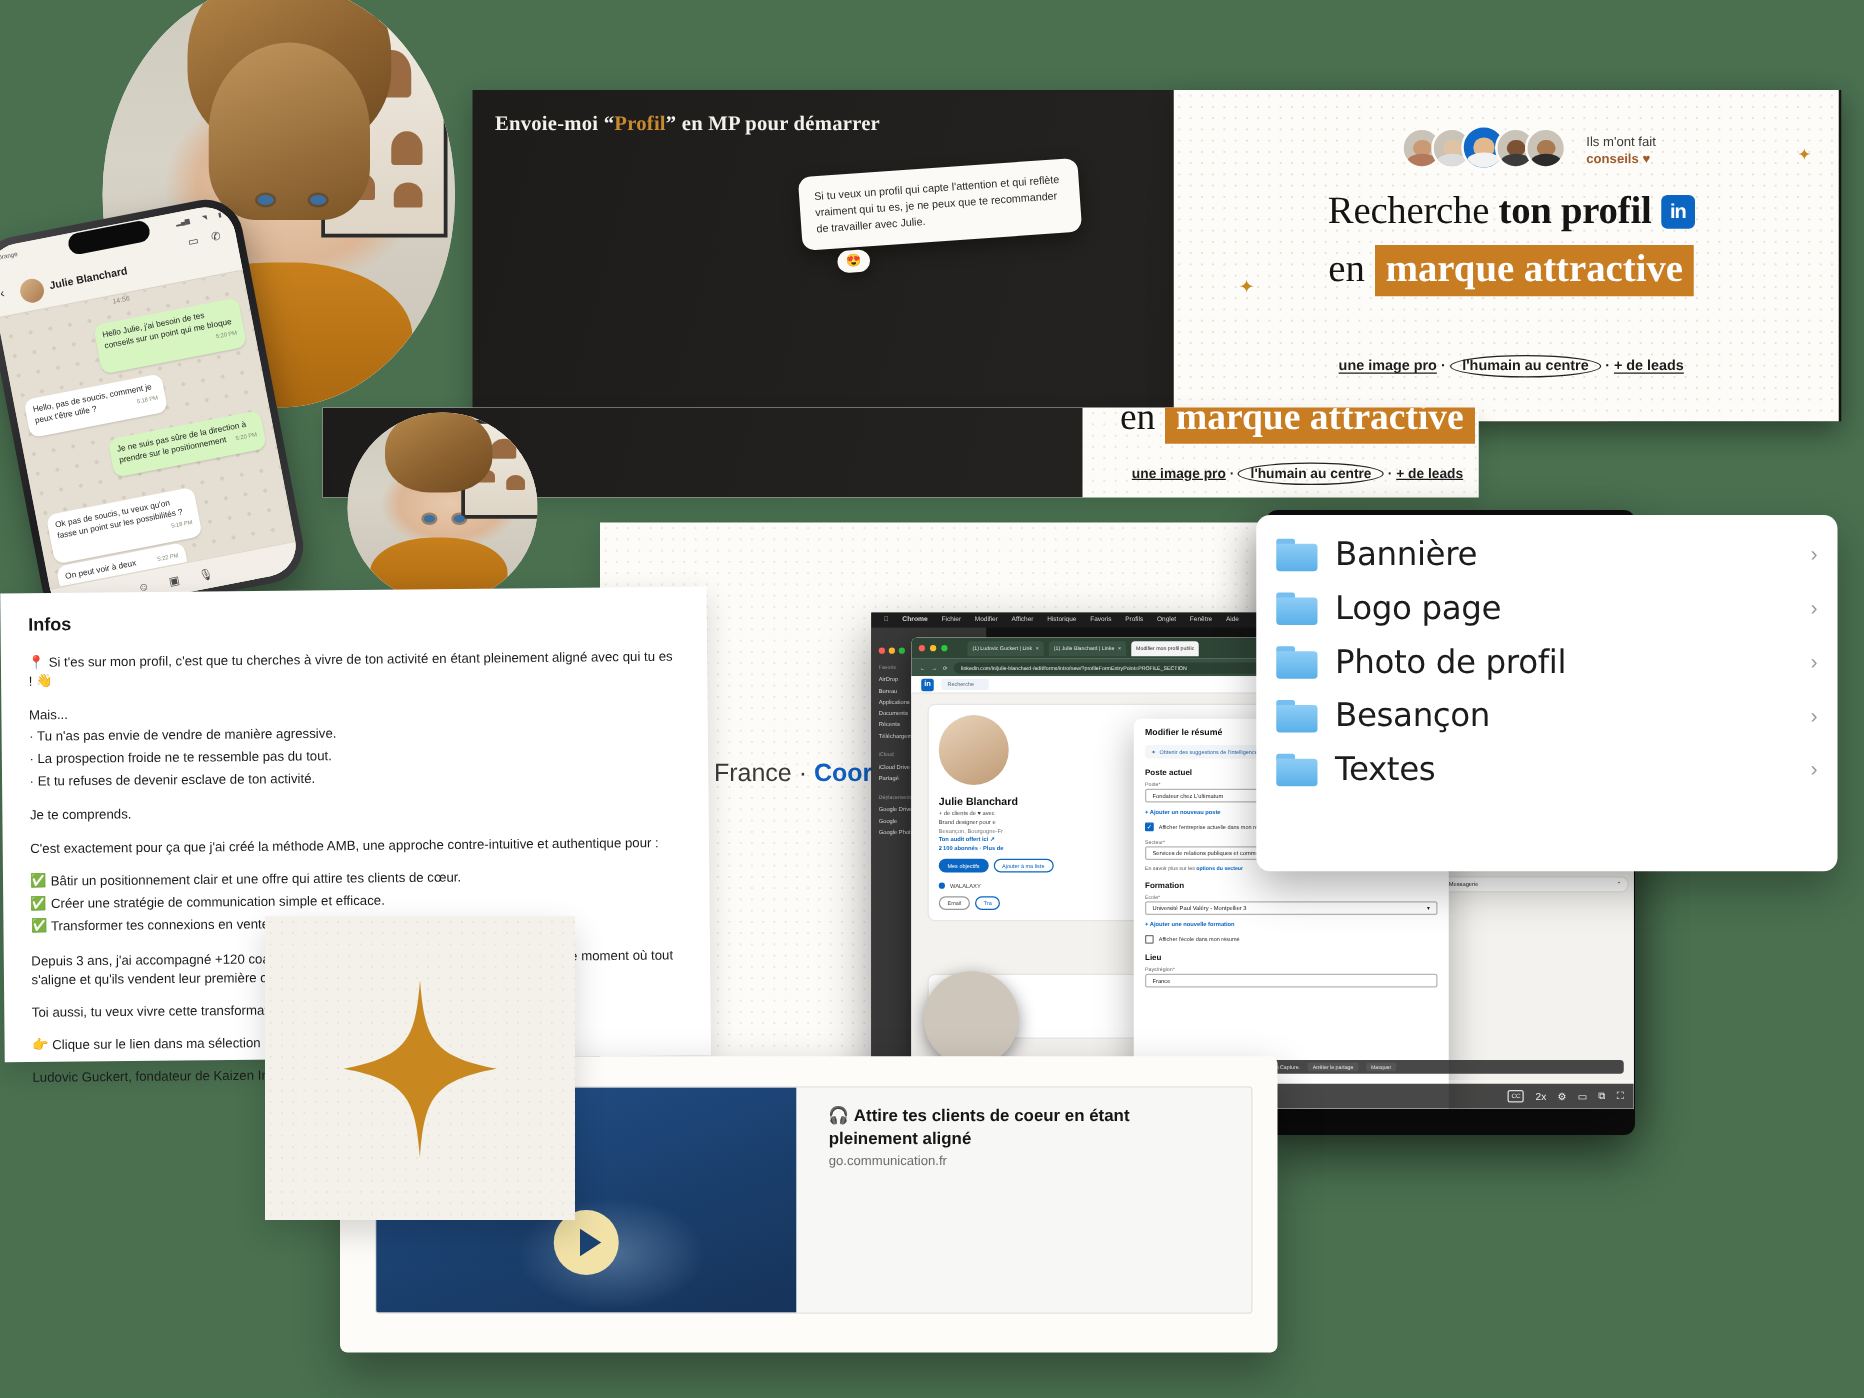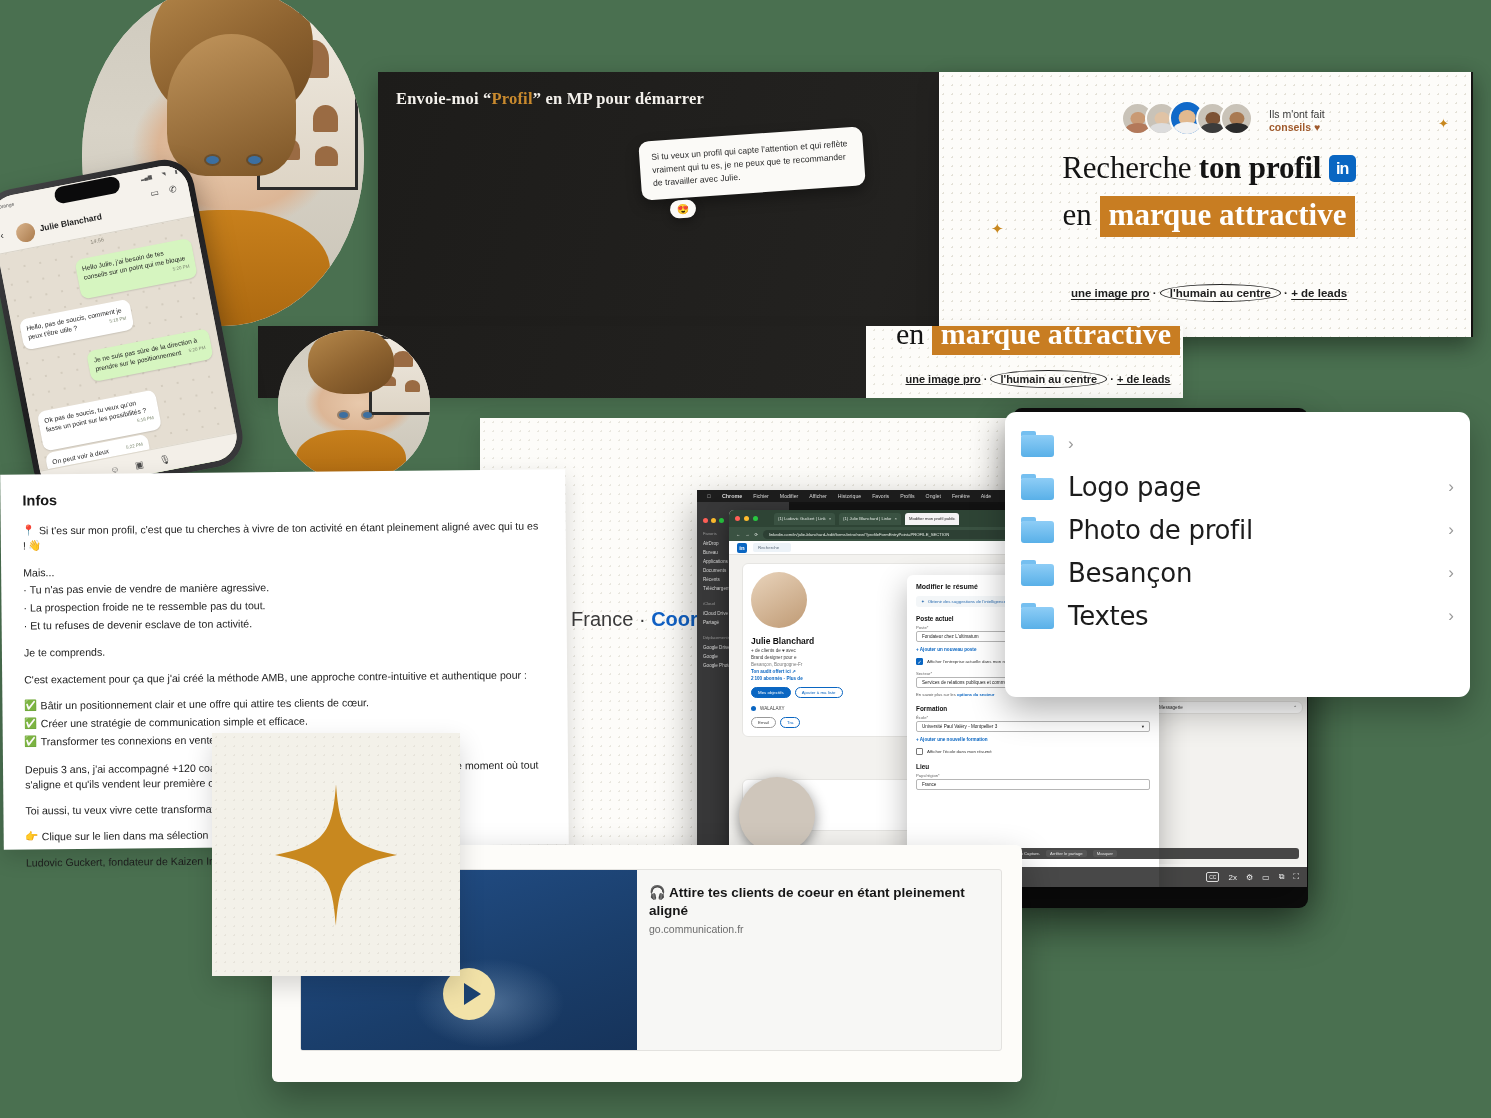--- a/index.html
+++ b/index.html
@@ -447,21 +447,21 @@
   .vid-thumb .playbtn {
     position:absolute; left: 168px; top: 124px; transform: translate(-50%,-50%);
     width: 52px; height: 52px; border-radius:50%; background:#f2e2a8;
     display:flex; align-items:center; justify-content:center;
   }
   .vid-thumb .playbtn span {
     width:0; height:0; border-left: 17px solid #1c4270;
     border-top: 11px solid transparent; border-bottom: 11px solid transparent;
     margin-left: 6px;
   }
-  .vid-meta { flex:1; padding: 14px 12px; }
+  .vid-meta { flex:1; padding: 14px 26px; }
   .vid-meta .ttl { font-size: 13.5px; font-weight: bold; color:#161616; line-height:1.3; }
   .vid-meta .url { font-size: 10.5px; color:#6d6d6d; margin: 4px 0 8px; }
   .vid-meta .desc { font-size: 13px; color:#1d1d1d; line-height:1.42; }
 </style>
 </head>
 <body>
 
 <div id="stage">
 
   <div class="layer" id="dark-banner">
@@ -853,20 +853,21 @@
     </div>
   </div>
 
   <div class="layer" id="folders">
 
     <div class="frow">
       <div class="ficon">
           <div class="tab"></div>
           <div class="bdy"></div>
         </div>
+      <div class="nm">Bannière</div>
       <div class="chev">›</div>
     </div>
 
     <div class="frow">
       <div class="ficon">
           <div class="tab"></div>
           <div class="bdy"></div>
         </div>
       <div class="nm">Logo page</div>
       <div class="chev">›</div>

